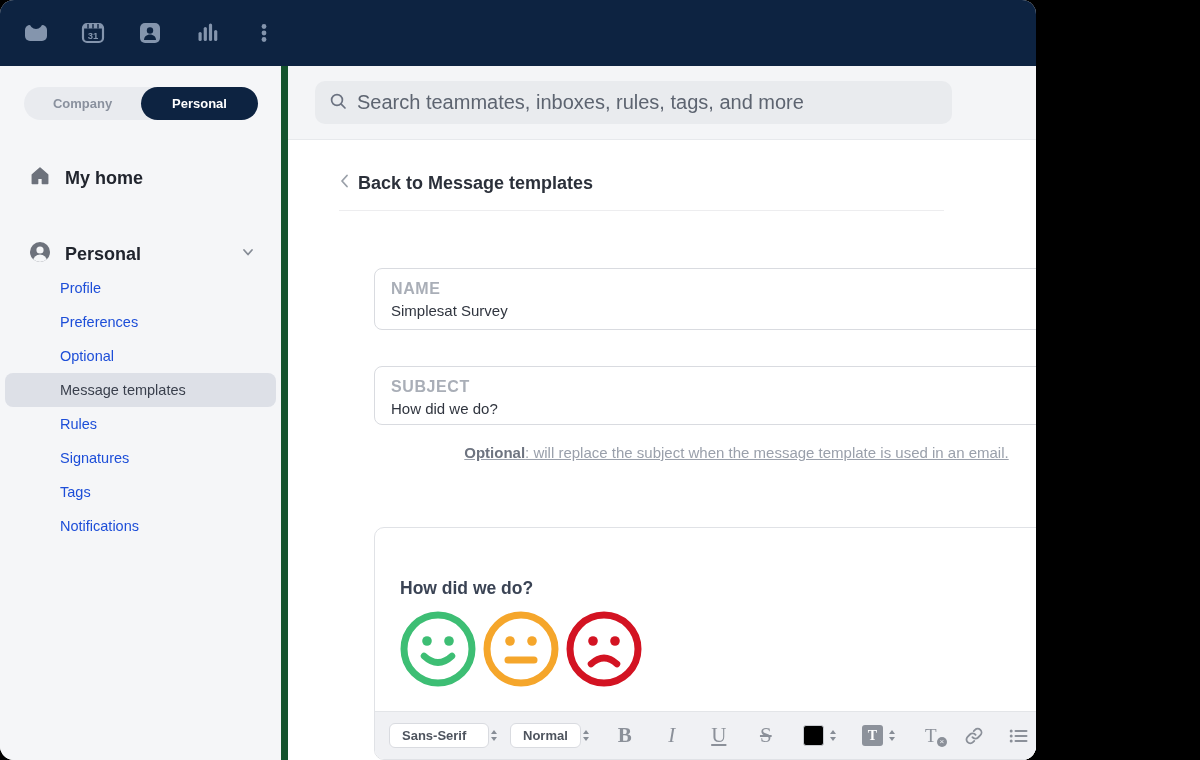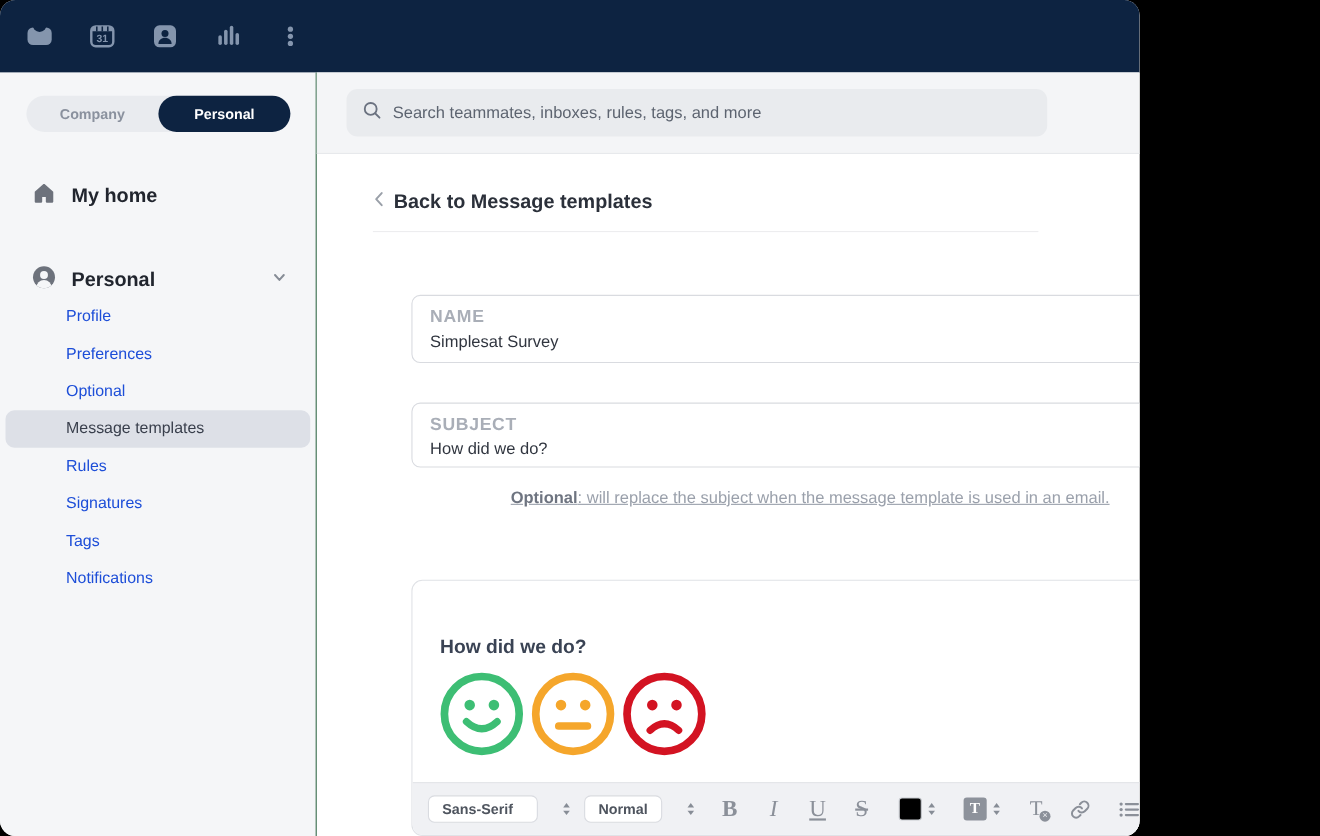--- a/index.html
+++ b/index.html
@@ -9,40 +9,40 @@
 
   
   .topbar { height:66px; background:#0d2341; flex:0 0 66px; display:flex; align-items:center;
             padding-left:22px; gap:29px; }
   .topbar .tbicon { width:28px; height:28px; display:flex; align-items:center; justify-content:center; cursor:pointer; }
 
   
   .body { flex:1; display:flex; min-height:0; }
 
   
-  .sidebar { width:288px; flex:0 0 288px; background:#f5f6f8; border-right:1px solid #14532d; }
+  .sidebar { width:288px; flex:0 0 288px; background:#f5f6f8; border-right:7px solid #14532d; }
   .toggle { margin:21px 23px 0 24px; height:33px; background:#e9ebef; border-radius:17px; display:flex; }
   .toggle .seg { flex:1; display:flex; align-items:center; justify-content:center; font-size:13px;
                  font-weight:bold; color:#8a919e; border-radius:17px; cursor:pointer; }
   .toggle .seg.active { background:#0d2341; color:#fff; }
   .home-row { margin-top:44px; height:28px; display:flex; align-items:center; padding-left:29px; gap:14px; cursor:pointer; }
   .home-row .lbl, .section-row .lbl { font-size:18px; font-weight:bold; color:#21252e; }
   .section-row { margin-top:48px; height:28px; display:flex; align-items:center; padding-left:28px; gap:13px; cursor:pointer; }
   .section-row .chev { margin-left:auto; margin-right:26px; }
   .nav-items { margin-top:3px; }
   .nav-item { height:34px; display:flex; align-items:center; padding-left:55px; margin:0 5px;
               font-size:14.5px; color:#1d4ed8; border-radius:8px; cursor:pointer; }
   .nav-item.active { background:#dde0e7; color:#393f4c; }
 
   
   .main { flex:1; display:flex; flex-direction:column; min-width:0; background:#fff; }
   .searchband { height:74px; flex:0 0 74px; background:#f4f5f7; border-bottom:1px solid #e7e9ec; }
   .searchbox { margin:15px 0 0 27px; width:637px; height:43px; background:#e9ebee; border-radius:10px;
                display:flex; align-items:center; padding:0 14px; gap:10px; }
-  .searchbox input { border:none; outline:none; background:transparent; flex:1; font-size:15px;
+  .searchbox input { border:none; outline:none; background:transparent; flex:1; font-size:20px;
                      color:#8b5cf6; font-family:"Liberation Sans", sans-serif; }
   .searchbox input::placeholder { color:#5d6470; opacity:1; }
 
   .content { flex:1; overflow:hidden; }
   .back-row { margin-top:26px; margin-left:52px; height:34px; display:flex; align-items:center; gap:9px; cursor:pointer; }
   .back-row .back-label { font-size:18px; font-weight:bold; color:#2b303a; }
   .hr1 { margin:10px 92px 0 51px; height:1px; background:#ededef; }
 
   .form { margin-left:86px; width:725px; }
   .field { border:1px solid #d9dbe0; border-radius:8px; background:#fff; padding:11px 16px 10px 16px;
@@ -59,21 +59,21 @@
   
   .card { margin-top:66px; height:233px; border:1px solid #e0e2e6; border-radius:10px;
           display:flex; flex-direction:column; overflow:hidden; background:#fff; }
   .card-body { padding:50px 24px 0 25px; }
   .question { font-size:17.5px; font-weight:bold; color:#3a4354; }
   .smileys { margin-top:12px; display:flex; gap:7px; }
   .smiley { cursor:pointer; }
 
   .ed-toolbar { margin-top:auto; height:48px; flex:0 0 48px; background:#f0f1f4; border-top:1px solid #e3e5e8;
                 display:flex; align-items:center; padding:0 14px; }
-  .tb-selwrap { display:flex; align-items:center; gap:23px; }
+  .tb-selwrap { display:flex; align-items:center; gap:2px; }
   .tb-select { background:#fff; border:1px solid #d9dbe0; border-radius:6px; padding:4px 12px;
                font-size:13px; font-weight:bold; color:#4e545e; cursor:pointer; }
   .tb-select.font { min-width:100px; }
   .tb-select.style { min-width:58px; }
   .stepper { display:flex; flex-direction:column; gap:3px; cursor:pointer; }
   .stepper .up { width:0; height:0; border-left:3.5px solid transparent; border-right:3.5px solid transparent;
                  border-bottom:4.5px solid #878d96; }
   .stepper .dn { width:0; height:0; border-left:3.5px solid transparent; border-right:3.5px solid transparent;
                  border-top:4.5px solid #878d96; }
   .tb-fmt { font-family:"Liberation Serif", serif; font-size:21px; color:#8b9099; width:22px;

